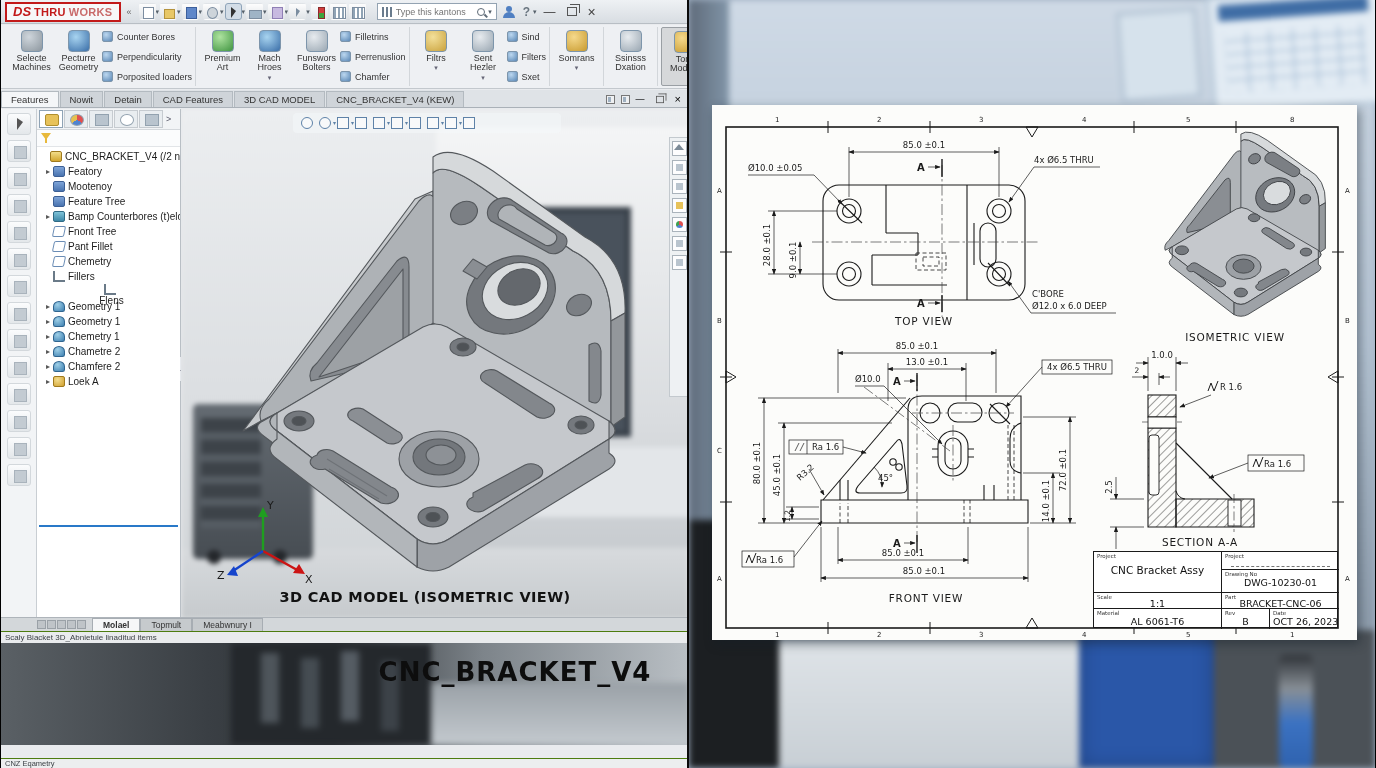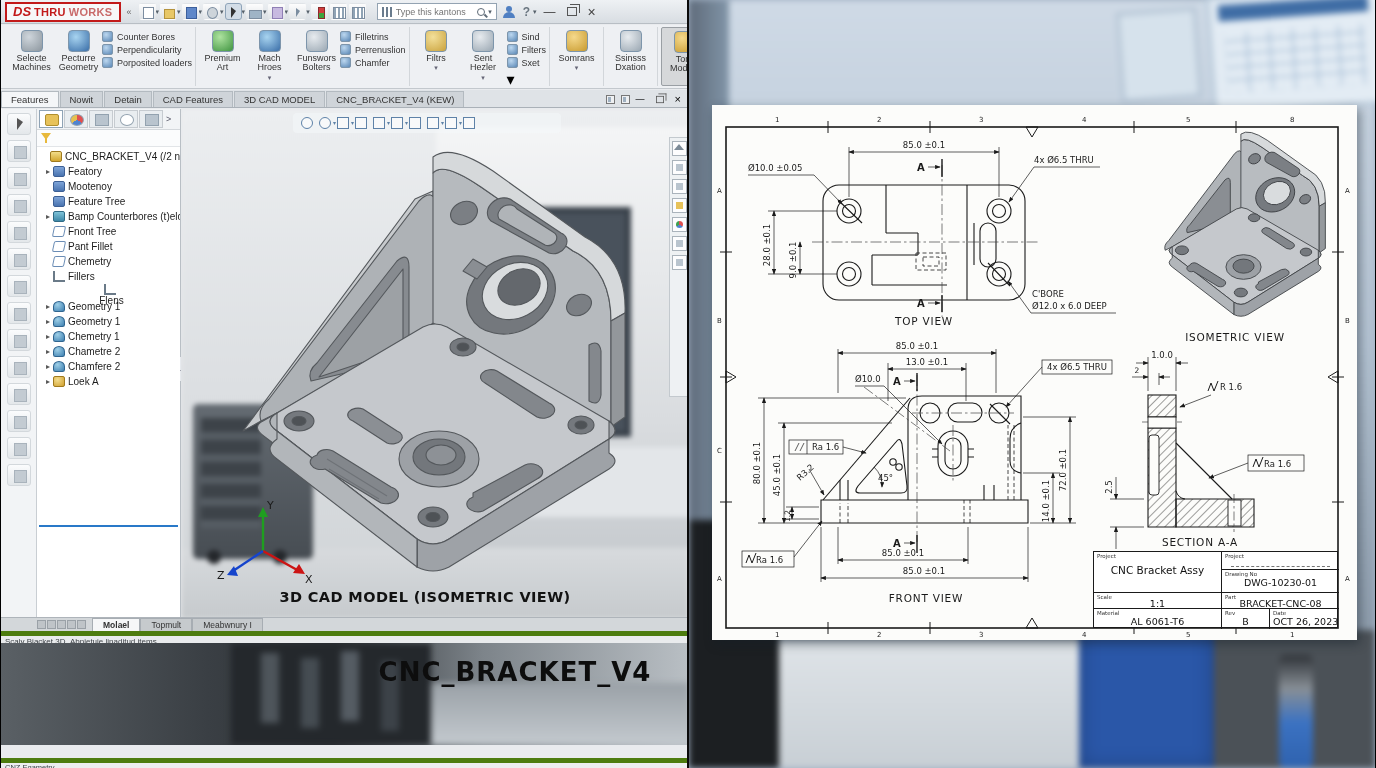--- a/index.html
+++ b/index.html
@@ -56,21 +56,21 @@
   
   .ribbon { position:absolute; left:0; top:25px; width:688px; height:64px; background:#eef0f3;
     border-bottom:1px solid #c3c8cd; display:flex; align-items:stretch; padding:2px 2px 2px 4px; }
   .rgroup { display:flex; align-items:stretch; border-right:1px solid #d2d6da; padding:0 3px; }
   .rbig { width:47px; display:flex; flex-direction:column; align-items:center; justify-content:flex-start;
     font-size:9px; color:#333; text-align:center; line-height:1.05; padding-top:3px; border-radius:2px;}
   .rbig .ric { width:22px; height:22px; border-radius:4px; margin-bottom:2px;
     background:radial-gradient(circle at 35% 30%, #9fc7ea, #4a7cb0); border:1px solid #7d95ab;}
   .rbig.sel { background:#d6d8da; border:1px solid #9a9fa4; }
   .rbig .rdd { font-size:7px; color:#667; margin-top:1px;}
-  .rstack { display:flex; flex-direction:column; justify-content:flex-start; padding-top:4px; gap:2px; }
+  .rstack { display:flex; flex-direction:column; justify-content:flex-start; padding-top:4px; gap:9px; }
   .rsmall { display:flex; align-items:center; gap:4px; font-size:9px; color:#333; white-space:nowrap; }
   .rsmall .ricS { width:11px; height:11px; border-radius:2px;
     background:radial-gradient(circle at 35% 30%, #bcd7ef, #5a87b5); border:1px solid #7d95ab; flex:0 0 auto;}
   .ric.c1{background:radial-gradient(circle at 35% 30%,#cfd6dc,#8d979f);}
   .ric.c2{background:radial-gradient(circle at 35% 30%,#aee3a0,#3f9440);}
   .ric.c3{background:radial-gradient(circle at 35% 30%,#a8d4f0,#3a6ea8);}
   .ric.c4{background:radial-gradient(circle at 35% 30%,#f3e09a,#caa23c);}
   .ric.c5{background:radial-gradient(circle at 35% 30%,#e7ebef,#9aa7b2);}
   .ric.c6{background:radial-gradient(circle at 35% 30%,#f5d98c,#c89a2e);}
 
@@ -159,21 +159,21 @@
   .tpi[data-name="library-icon"]::after{background:#e7c25a;}
 
   
   .btabs { position:absolute; left:0; top:617px; width:688px; height:14px; background:#d3d7da;
     border-top:1px solid #aeb4ba; display:flex; align-items:center; font-size:8.5px; }
   .navsq { display:flex; gap:1px; margin:0 6px 0 36px;}
   .navsq i { width:9px; height:9px; background:#bfc4c8; border:1px solid #9aa1a7; }
   .mtab { padding:1px 10px; background:#c6cacd; border:1px solid #a7adb3; border-bottom:none; color:#333; white-space:nowrap;}
   .mtab.active { background:#f6f7f8; font-weight:bold; }
   .statusbar { position:absolute; left:0; top:631px; width:688px; height:12px; background:#e9ebed;
-    border-top:5px solid #4d7c0f; font-size:8px; color:#3a3f44; line-height:12px; padding-left:4px; }
+    border-top:1px solid #4d7c0f; font-size:8px; color:#3a3f44; line-height:12px; padding-left:4px; }
 
   
   .photostrip { position:absolute; left:0; top:643px; width:688px; height:102px; overflow:hidden;
     background:linear-gradient(90deg,#5a6065 0%,#3a3f44 30%,#2e3236 48%,#7d848a 70%,#b9bfc4 100%); }
   .ps-blur { position:absolute; inset:0; filter:blur(3px); }
   .ps-machine { position:absolute; left:230px; top:0px; width:200px; height:102px; background:#24282c; }
   .ps-machine::before{content:"";position:absolute;left:30px;top:10px;width:18px;height:70px;background:#4e555b;
     box-shadow:40px 5px #454c52, 80px -2px #555c63, 120px 8px #3c4248;}
   .ps-floor { position:absolute; left:430px; top:40px; width:258px; height:62px; background:linear-gradient(#9aa1a7,#c4cacf); }
   .ps-title { position:absolute; left:340px; top:14px; width:348px; text-align:center; font-family:"DejaVu Sans",sans-serif;
@@ -923,21 +923,21 @@
         <div class="tc" style="left:127px;top:17px;width:118px;height:23px;">
           <span class="lb">Drawing No</span>
           <span class="vl" data-name="titleblock-drawing-no">DWG-10230-01</span>
         </div>
         <div class="tc lcol" style="left:0;top:40px;width:127px;height:16px;">
           <span class="lb">Scale</span>
           <span class="vl" style="line-height:7px" data-name="titleblock-scale">1:1</span>
         </div>
         <div class="tc" style="left:127px;top:40px;width:118px;height:16px;">
           <span class="lb">Part</span>
-          <span class="vl" style="line-height:7px" data-name="titleblock-part">BRACKET-CNC-08</span>
+          <span class="vl" style="line-height:7px" data-name="titleblock-part">BRACKET-CNC-06</span>
         </div>
         <div class="tc lcol" style="left:0;top:56px;width:127px;height:21px;">
           <span class="lb">Material</span>
           <span class="vl" data-name="titleblock-material">AL 6061-T6</span>
         </div>
         <div class="tc" style="left:127px;top:56px;width:48px;height:21px;">
           <span class="lb">Rev</span>
           <span class="vl" data-name="titleblock-rev">B</span>
         </div>
         <div class="tc" style="left:175px;top:56px;width:70px;height:21px;">

